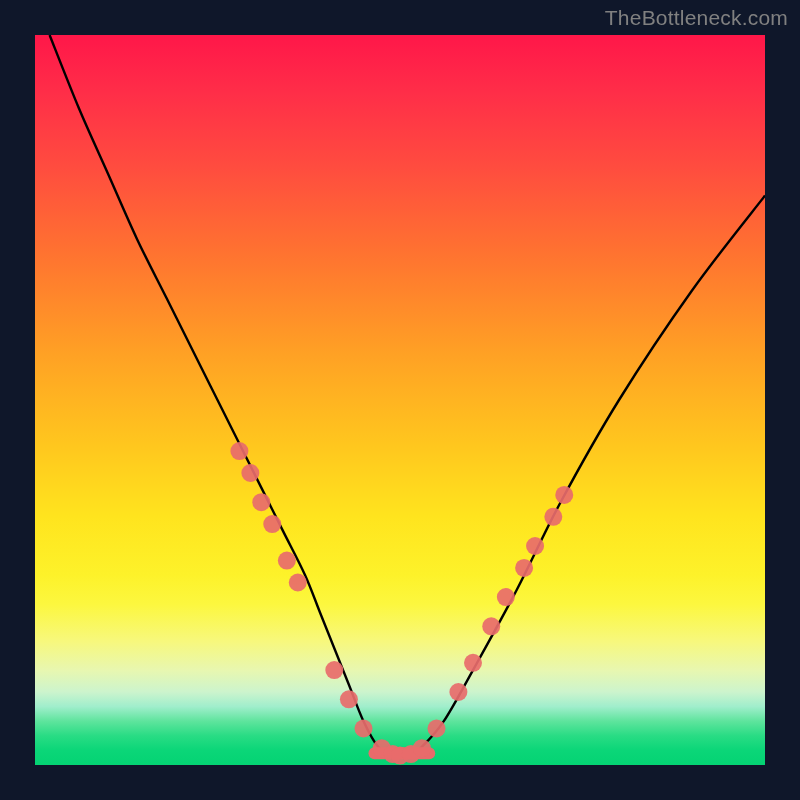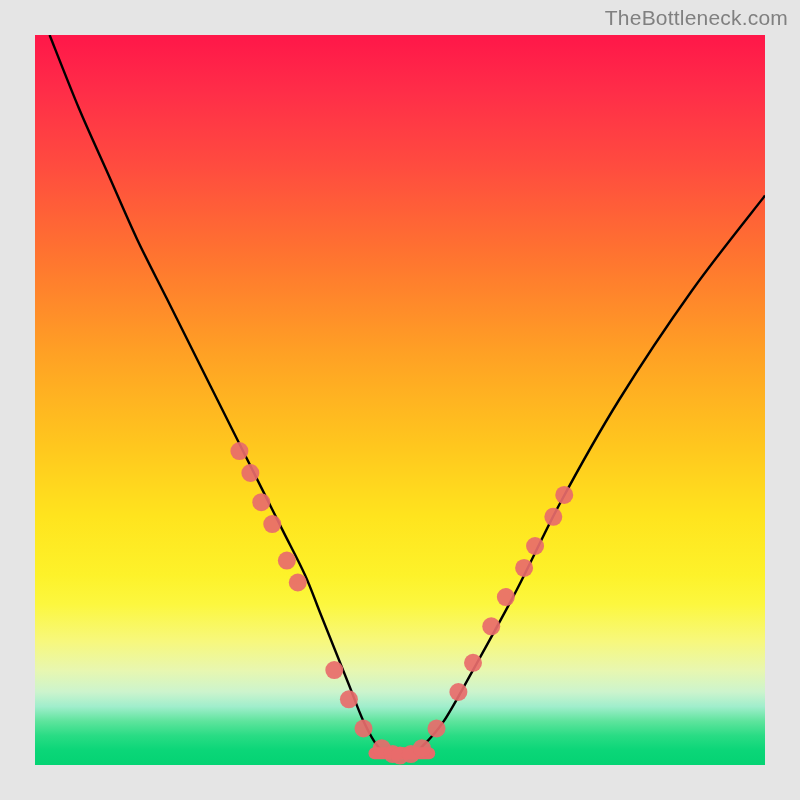--- a/index.html
+++ b/index.html
@@ -9,21 +9,21 @@
     height: 800px;
     background: #000;
     font-family: Arial, Helvetica, sans-serif;
   }
   .frame {
     position: absolute;
     left: 0;
     top: 0;
     width: 800px;
     height: 800px;
-    background: #e5e5e5;
+    background: #0f172a;
   }
   .plot {
     position: absolute;
     left: 35px;
     top: 35px;
     width: 730px;
     height: 730px;
     overflow: hidden;
   }
   .grad {

